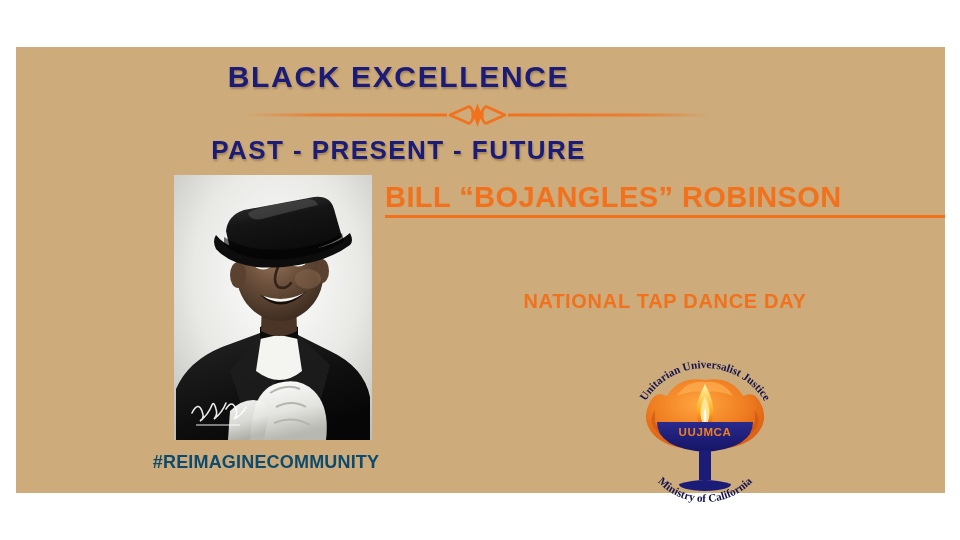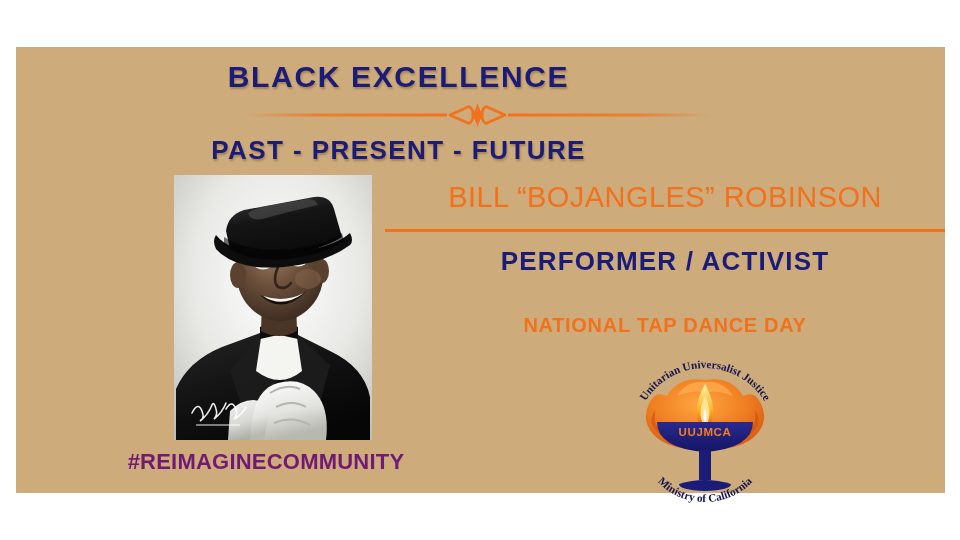--- a/index.html
+++ b/index.html
@@ -73,29 +73,29 @@
     overflow: hidden;
   }
   #portrait-frame svg { display: block; }
 
   
   #subject-name {
     position: absolute;
     left: 369px;
     top: 132px;
     width: 560px;
-    text-align: center;
+    text-align: left;
     font-size: 29px;
     line-height: 36px;
-    font-weight: normal;
+    font-weight: bold;
     letter-spacing: 0.015em;
     color: #f2711c;
     white-space: nowrap;
     border-bottom: 3px solid #f2711c;
-    padding-bottom: 14px;
+    padding-bottom: 0;
   }
 
   
   #subject-role {
     position: absolute;
     left: 369px;
     top: 198px;
     width: 560px;
     text-align: center;
     font-size: 26px;
@@ -103,45 +103,45 @@
     font-weight: bold;
     letter-spacing: 0.045em;
     color: #1b1b78;
     white-space: nowrap;
   }
 
   
   #subject-facts {
     position: absolute;
     left: 369px;
-    top: 264px;
+    top: 240px;
     width: 560px;
     text-align: center;
     color: #f2711c;
   }
   #subject-facts .fact {
     font-size: 20px;
     line-height: 28px;
     font-weight: bold;
     letter-spacing: 0.035em;
     white-space: nowrap;
   }
 
   
   #hashtag {
     position: absolute;
     left: 50px;
     top: 400px;
     width: 400px;
     text-align: center;
-    font-size: 22px;
+    font-size: 18px;
     line-height: 30px;
     font-weight: bold;
     letter-spacing: 0.01em;
-    color: #701a75;
+    color: #0c4a6e;
     white-space: nowrap;
   }
 
   
   #org-logo {
     position: absolute;
     left: 603px;
     top: 313px;
     width: 172px;
     height: 144px;
@@ -275,21 +275,20 @@
             <path d="M18 238 Q24 226 28 236 Q31 244 26 246 Q34 240 38 230 Q40 226 42 234 Q44 240 40 244 Q48 238 52 228" stroke="#ffffff" stroke-width="1.6" fill="none" stroke-linecap="round"></path>
             <path d="M52 234 Q58 224 62 234 Q64 240 60 244 Q68 240 72 232" stroke="#ffffff" stroke-width="1.6" fill="none" stroke-linecap="round"></path>
             <path d="M22 250 L66 250" stroke="#ffffff" stroke-width="1.2" fill="none"></path>
           </g>
         </g>
       </svg>
     </div>
 
     <div id="subject-name">BILL “BOJANGLES” ROBINSON</div>
 
-    <div id="subject-role">PERFORMER / ACTIVIST</div>
 
     <div id="subject-facts">
       <div class="fact">NATIONAL TAP DANCE DAY</div>
     </div>
 
     <div id="hashtag">#REIMAGINECOMMUNITY</div>
 
     <div id="org-logo">
       <svg width="172" height="144" viewBox="0 0 172 144" xmlns="http://www.w3.org/2000/svg">
         <defs>

